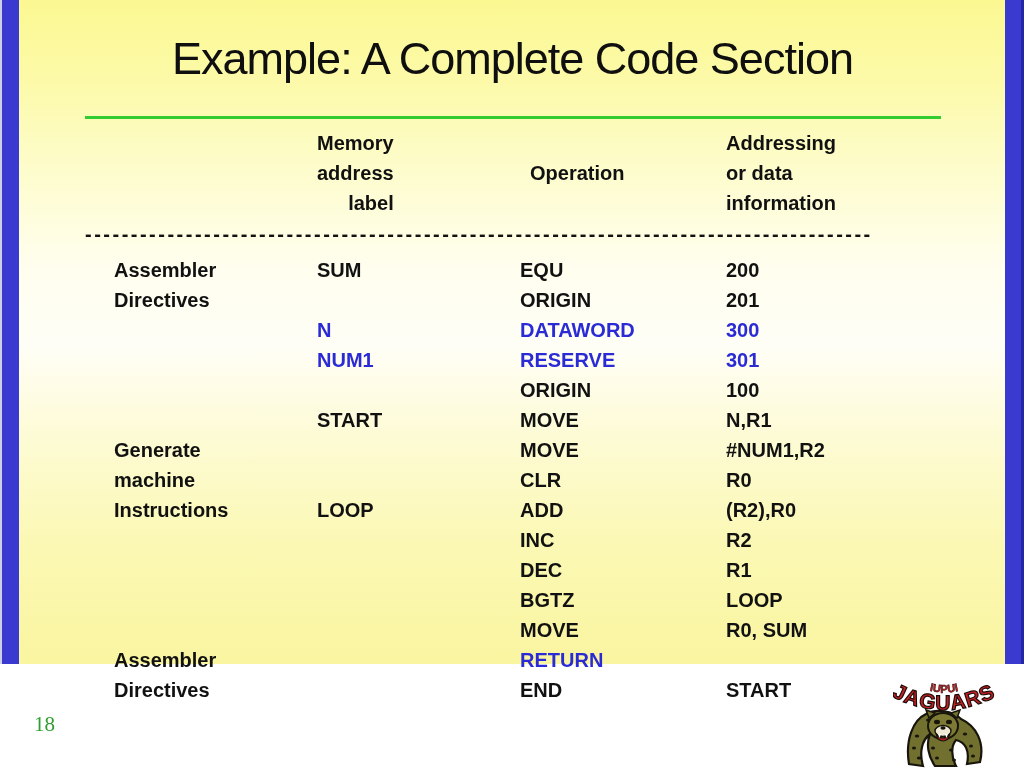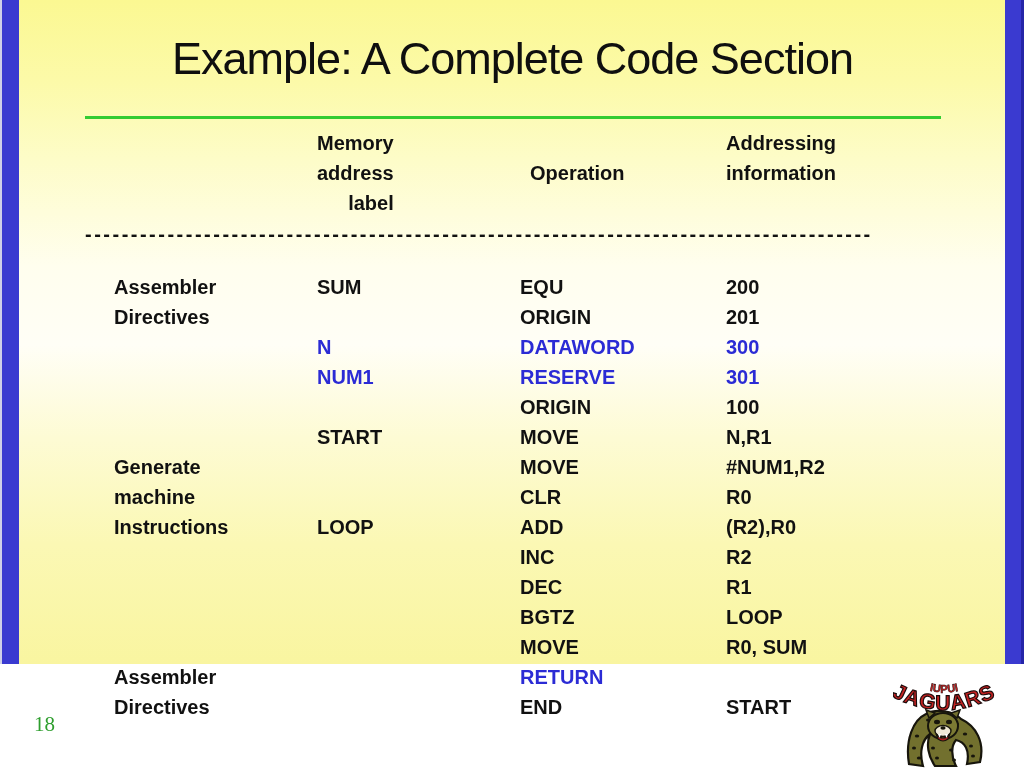--- a/index.html
+++ b/index.html
@@ -25,21 +25,21 @@
   .hdr-operation{left:530px;top:158px;}
   .hdr-addressing{left:726px;top:128px;}
   .divider{
     position:absolute;left:85px;top:219px;width:858px;height:30px;
     font-weight:bold;font-size:20px;line-height:30px;letter-spacing:2.5px;
     white-space:nowrap;overflow:hidden;color:#111;
   }
   .rows{position:absolute;inset:0;}
   .code-row{position:absolute;left:0;width:100%;height:30px;
     font-weight:bold;font-size:20px;line-height:30px;color:#111;}
-  .cell{position:absolute;white-space:nowrap;margin-top:17px;}
+  .cell{position:absolute;white-space:nowrap;}
   .col-a{left:114px;}
   .col-b{left:317px;}
   .col-c{left:520px;}
   .col-d{left:726px;}
   .blue{color:#2b2bd5;}
   .page-number{
     position:absolute;left:34px;top:712px;
     font-family:"Liberation Serif",serif;font-size:21px;color:#2e9e2e;
   }
   .logo{position:absolute;left:893px;top:676px;}
@@ -58,20 +58,21 @@
   <div class="hdr hdr-memory">
     <div>Memory</div>
     <div>address</div>
     <div>label</div>
   </div>
 
   <div class="hdr hdr-operation">Operation</div>
 
   <div class="hdr hdr-addressing">
     <div>Addressing</div>
+    <div>or data</div>
     <div>information</div>
   </div>
 
   <div class="divider">--------------------------------------------------------------------------------------</div>
 
   <div class="rows">
       <div class="code-row" style="top: 255px;">
         <span class="cell col-a">Assembler</span>
         <span class="cell col-b">SUM</span>
         <span class="cell col-c">EQU</span>

